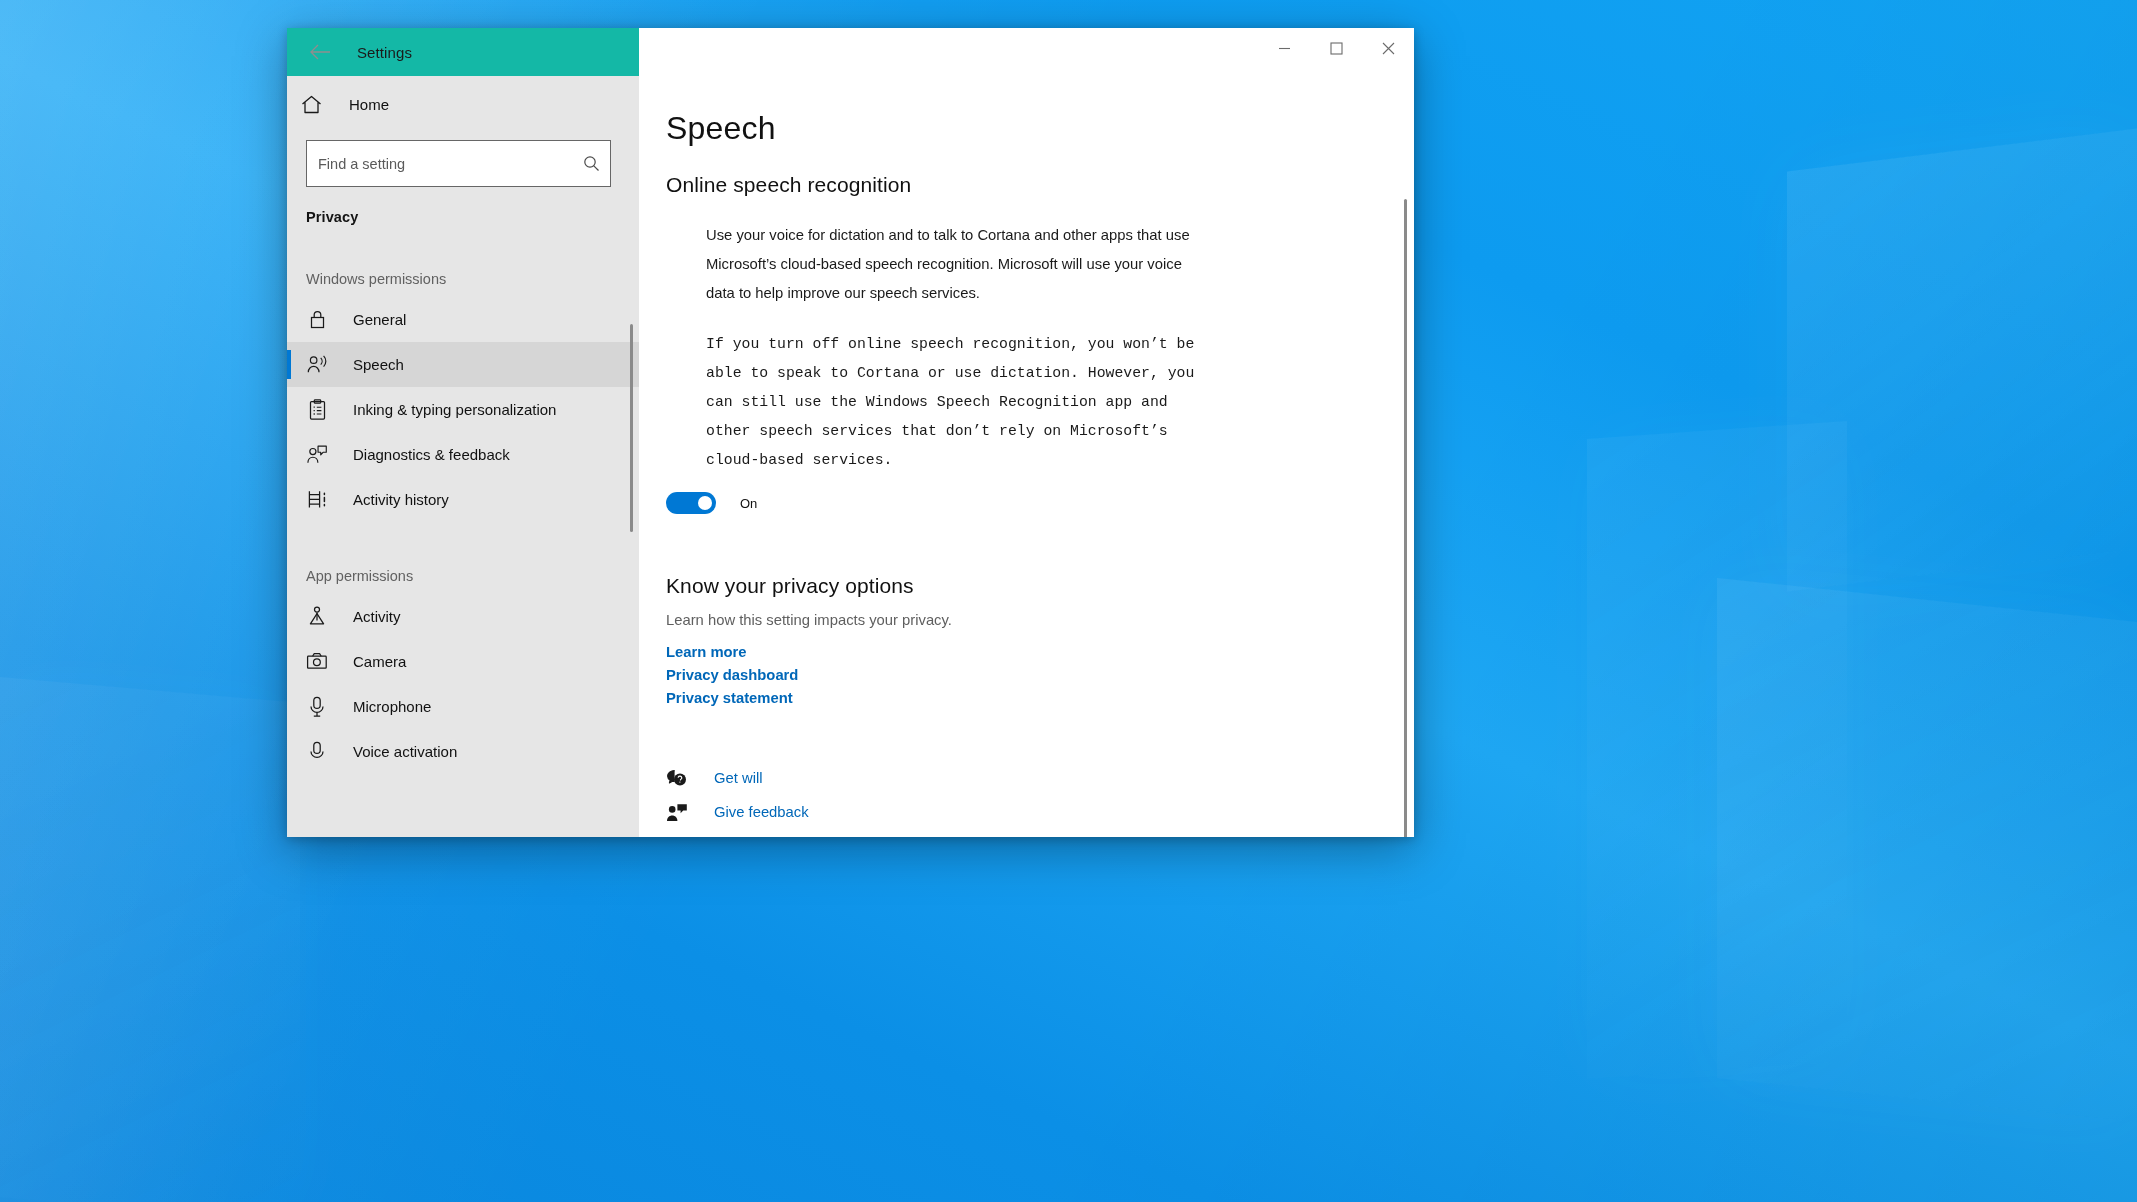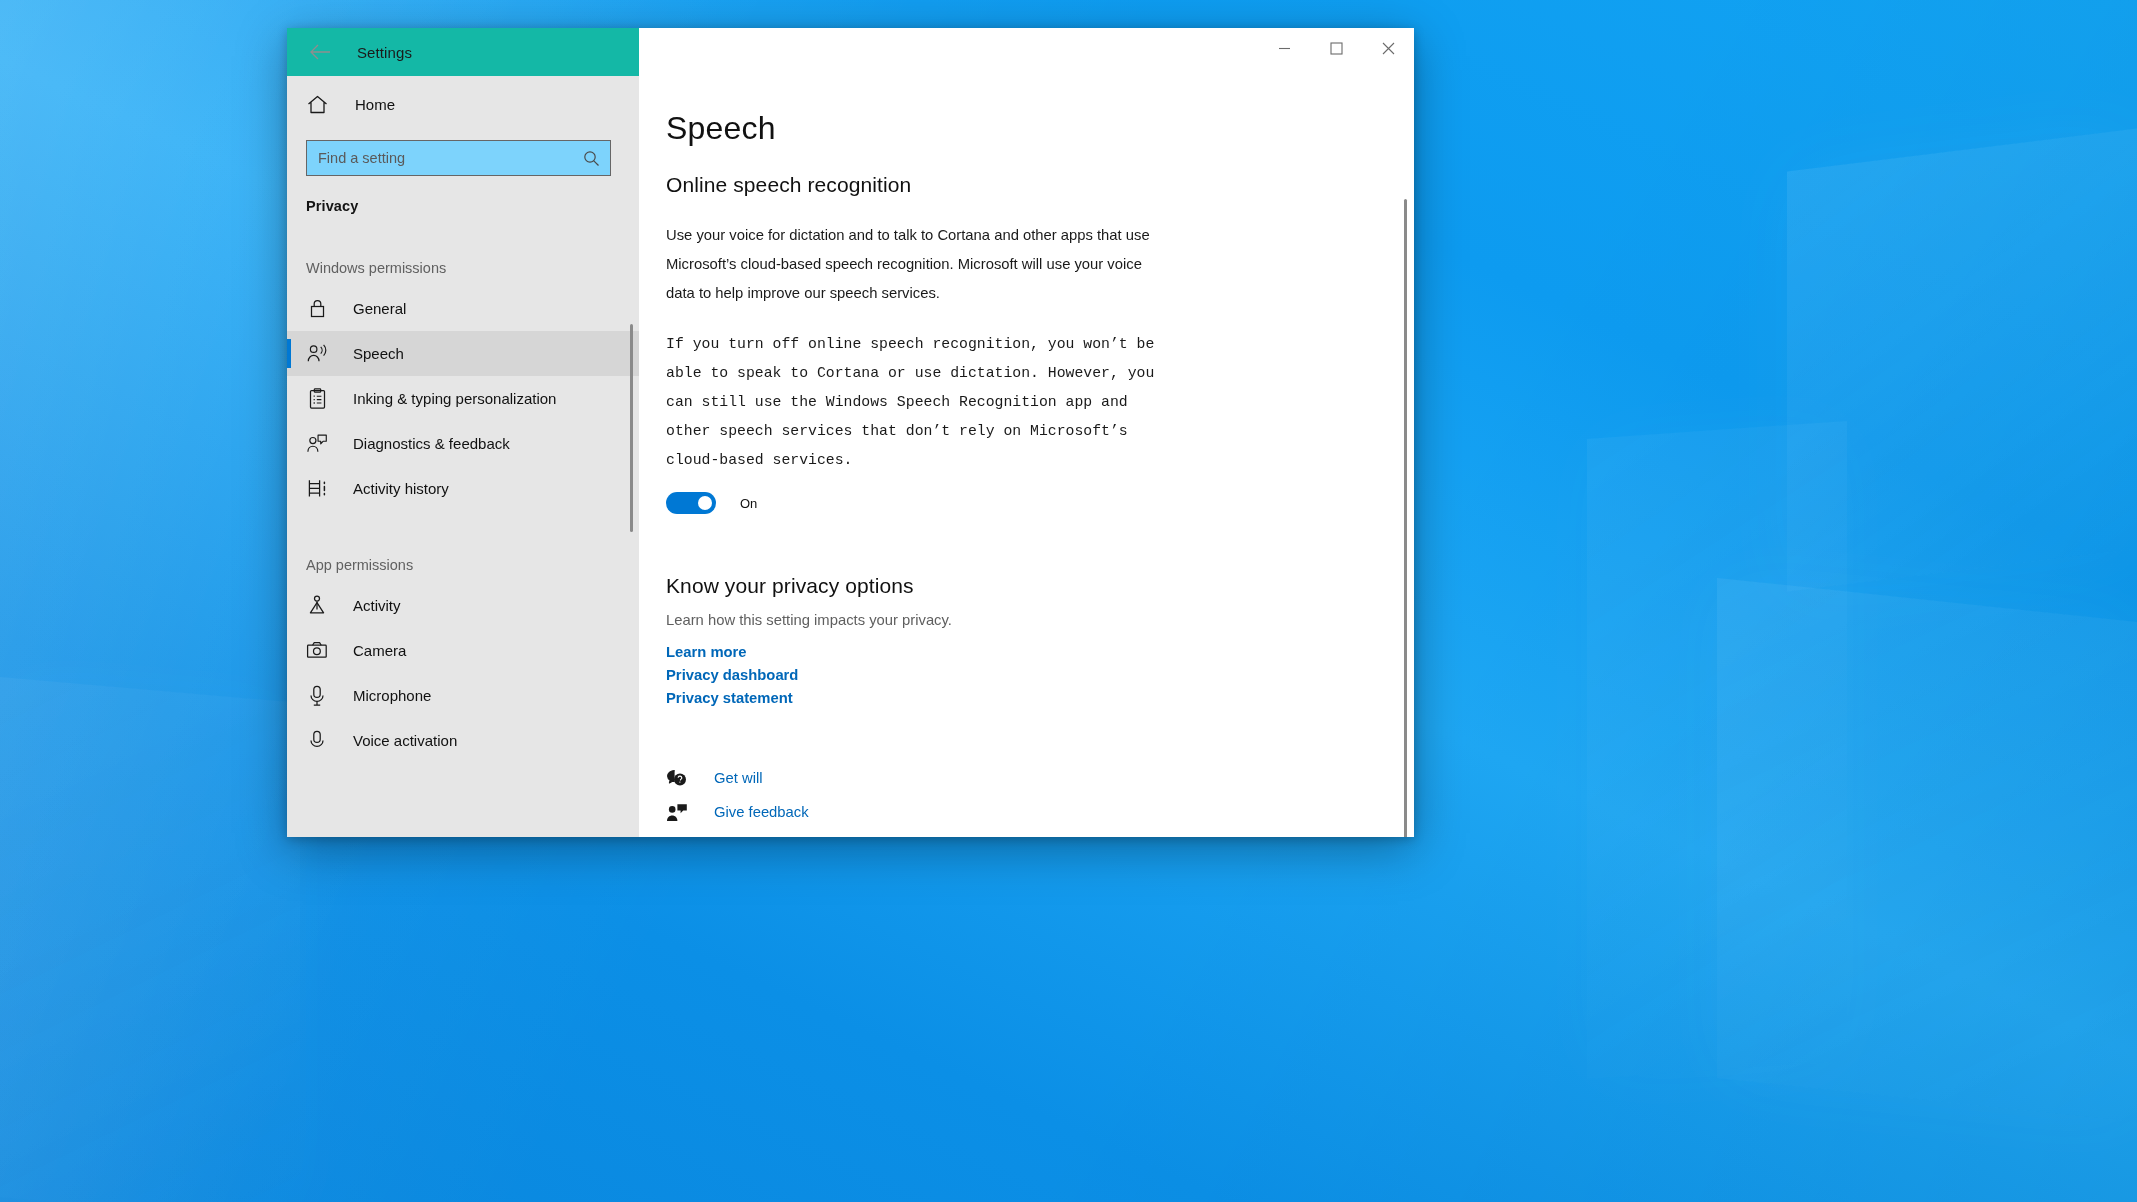--- a/index.html
+++ b/index.html
@@ -95,29 +95,29 @@
     width: 352px;
     background: #e6e6e6;
     position: relative;
     overflow: hidden;
     flex: none;
   }
   .sb-inner { padding-top: 6px; }
   .home-row {
     display: flex; align-items: center;
     height: 44px;
-    padding-left: 19px;
+    padding-left: 13px;
     cursor: default;
   }
   .home-label { font-size: 15px; color: #111; margin-left: 27px; }
 
   .search-wrap { padding: 14px 28px 0 19px; }
   .search-box {
-    height: 36px;
-    background: #7dd3fc;
+    height: 47px;
+    background: #ffffff;
     border: 1px solid #666666;
     display: flex; align-items: center;
     padding: 0 8px 0 11px;
   }
   .search-input {
     flex: 1;
     border: none; outline: none; background: transparent;
     font-family: "Liberation Sans", sans-serif;
     font-size: 14.5px;
     color: #5a5a5a;
@@ -193,20 +193,21 @@
     margin-top: 26px;
     font-weight: normal;
     letter-spacing: .1px;
   }
   .para {
     font-size: 14.8px;
     line-height: 29px;
     color: #1a1a1a;
     max-width: 500px;
     margin-top: 24px;
+    margin-left: 40px;
   }
   .para.second { margin-top: 22px; font-family: Liberation Mono, monospace; }
 
   .toggle-row {
     display: flex; align-items: center;
     margin-top: 17px;
   }
   .toggle {
     width: 50px; height: 22px;
     border-radius: 11px;

